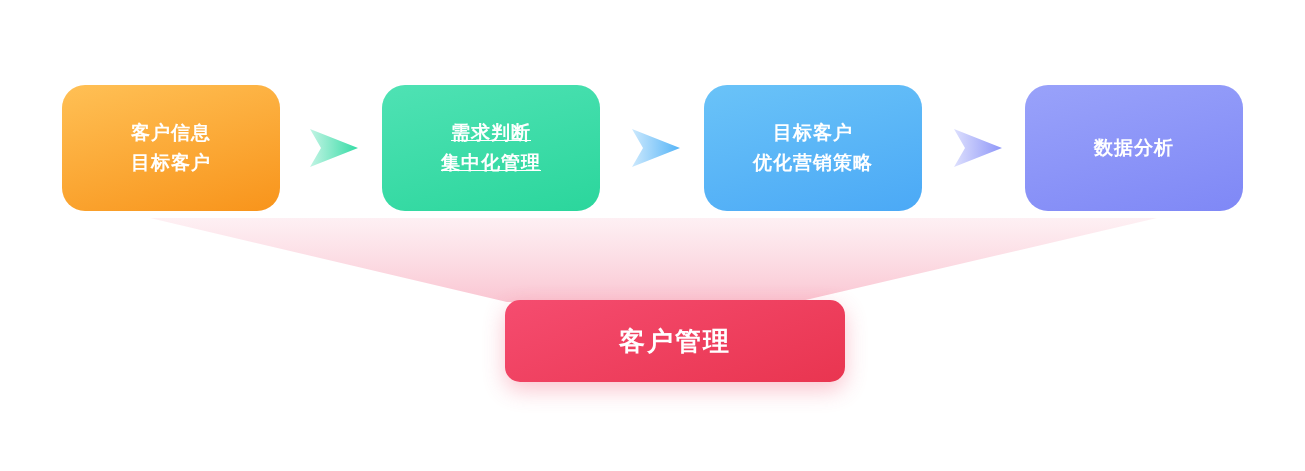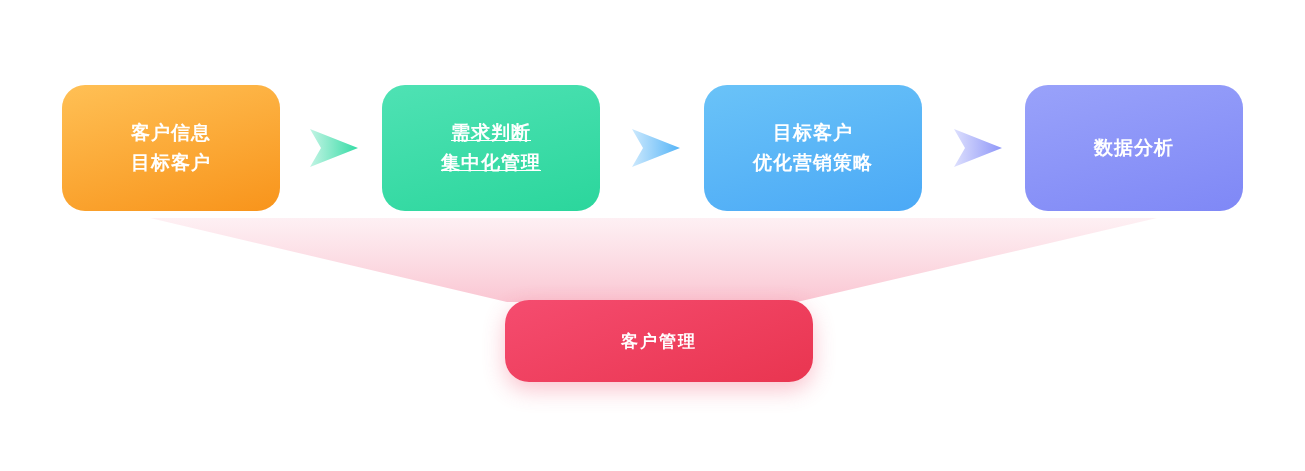--- a/index.html
+++ b/index.html
@@ -62,29 +62,29 @@
     position: absolute;
     left: 0;
     top: 218px;
   }
 
   
   .result {
     position: absolute;
     left: 505px;
     top: 300px;
-    width: 308px;
+    width: 340px;
     height: 82px;
-    border-radius: 24px;
+    border-radius: 15px;
     background: linear-gradient(160deg, #F54C6F, #E93550);
     display: flex;
     align-items: center;
     justify-content: center;
     color: #ffffff;
-    font-size: 17px;
+    font-size: 26px;
     font-weight: bold;
     letter-spacing: 2px;
     box-shadow: 0 8px 22px rgba(238, 58, 92, 0.30);
   }
 </style>
 </head>
 <body>
 
 <div class="canvas">
 

